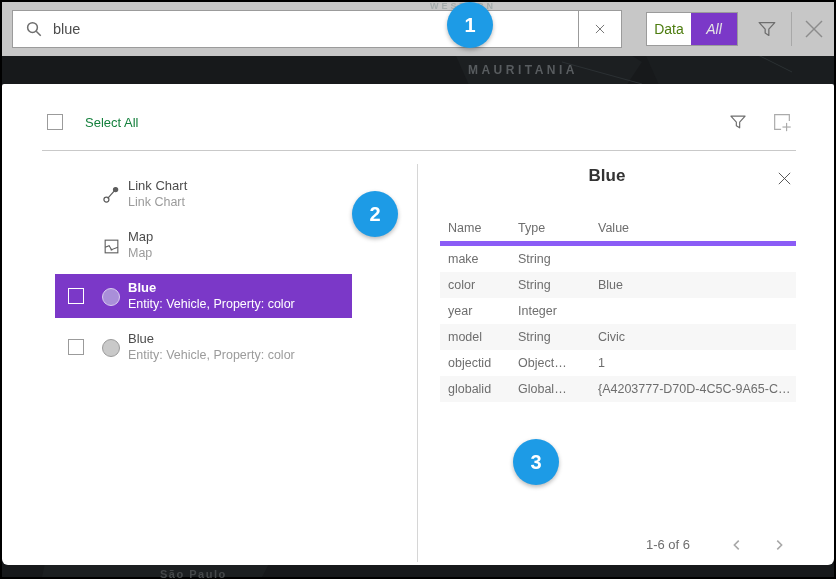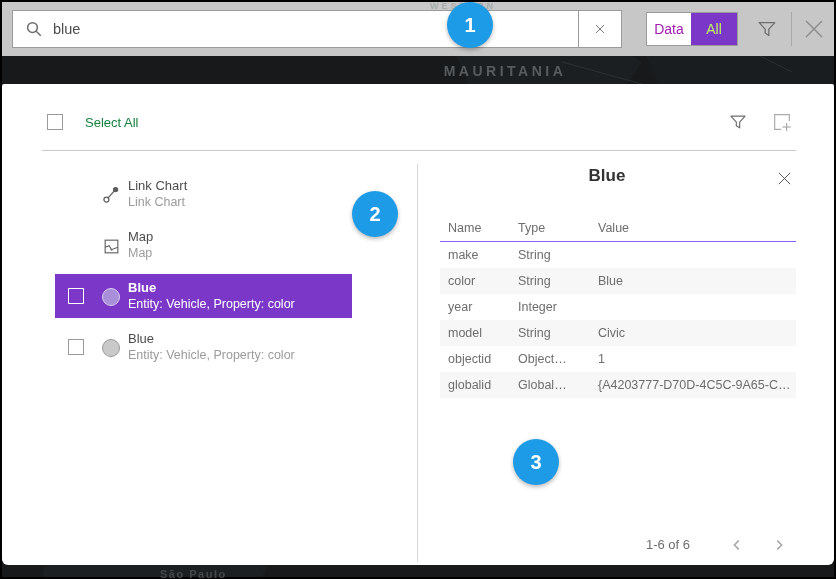--- a/index.html
+++ b/index.html
@@ -4,37 +4,37 @@
 <style>
   html,body{margin:0;padding:0;}
   body{width:836px;height:579px;position:relative;background:#000;
        font-family:"Liberation Sans",sans-serif;overflow:hidden;}
 
   
   .map{position:absolute;left:2px;top:2px;width:832px;height:575px;background:#17191b;}
   .map-svg{position:absolute;left:0;top:0;}
   .map-label{position:absolute;font-weight:bold;white-space:nowrap;}
   #label-top{left:430px;top:1px;font-size:9px;letter-spacing:3px;color:#a4acac;z-index:30;}
-  #label-mid{left:418px;top:61px;width:170px;text-align:center;font-size:14px;letter-spacing:3.5px;color:#585c5f;}
+  #label-mid{left:436px;top:61px;width:170px;text-align:center;font-size:12px;letter-spacing:3.5px;color:#585c5f;}
   #label-bottom{left:158px;top:566px;font-size:11px;letter-spacing:1.5px;color:#45484a;}
 
   
   .toolbar{position:absolute;left:2px;top:2px;width:832px;height:54px;background:#c7c7c7;z-index:20;}
   .search-box{position:absolute;left:10px;top:8px;width:610px;height:38px;background:#fff;
               border:1px solid #9b9b9b;display:flex;align-items:stretch;box-sizing:border-box;}
   .search-icon{display:flex;align-items:center;padding-left:12px;color:#6e6e6e;}
   .search-box input{flex:1;border:none;outline:none;background:transparent;
                     font:14.5px "Liberation Sans",sans-serif;color:#4d4d4d;padding:0 10px;}
   .clear-btn{width:42px;border-left:1px solid #9b9b9b;display:flex;align-items:center;
              justify-content:center;color:#6e6e6e;cursor:pointer;background:#fff;}
   .scope-toggle{position:absolute;left:644px;top:10px;width:92px;height:34px;background:#fff;
                 border:1px solid #9b9b9b;box-sizing:border-box;display:flex;}
   .scope-opt{flex:1;display:flex;align-items:center;justify-content:center;
-             font-size:14px;color:#a21caf;cursor:pointer;}
-  .scope-opt.active{background:var(--purple);color:#bef264;flex:0 0 46px;}
+             font-size:14px;color:#4d7c0f;cursor:pointer;}
+  .scope-opt.active{background:var(--purple);color:#e5e5e5;flex:0 0 46px;font-style:italic;}
   .tb-icon-btn{position:absolute;display:flex;align-items:center;justify-content:center;
                color:#6e6e6e;cursor:pointer;background:transparent;border:none;padding:0;}
   #tb-funnel{left:750px;top:14px;width:30px;height:26px;}
   .tb-divider{position:absolute;left:789px;top:10px;width:1px;height:34px;background:#a8a8a8;}
   #tb-close{left:797px;top:12px;width:30px;height:30px;color:#8c8c8c;}
 
   
   .panel{position:absolute;left:2px;top:84px;width:832px;height:481px;background:#fff;
          border-radius:2px 2px 6px 6px;z-index:10;}
   .checkbox{display:inline-block;width:16px;height:16px;border:1px solid #9b9b9b;
@@ -67,21 +67,21 @@
 
   
   .details{position:absolute;left:416px;top:80px;width:378px;}
   .details-title{position:absolute;left:0;top:2px;width:100%;text-align:center;
                  font-size:17px;font-weight:bold;color:#333;}
   .details-close{position:absolute;right:2px;top:4px;width:20px;height:20px;display:flex;
                  align-items:center;justify-content:center;color:#4a4a4a;background:none;
                  border:none;padding:0;cursor:pointer;}
   .attr-table{position:absolute;left:22px;top:50px;width:356px;font-size:12.5px;color:#6e6e6e;}
   .attr-row{display:flex;height:26px;align-items:center;}
-  .attr-row.head{height:27px;border-bottom:1px solid #8b5cf6;}
+  .attr-row.head{height:27px;border-bottom:5px solid #8b5cf6;}
   .attr-row.alt{background:#f7f7f7;}
   .cell-name{width:78px;padding-left:8px;box-sizing:border-box;}
   .cell-type{width:80px;}
   .cell-value{flex:1;white-space:nowrap;overflow:hidden;}
   .pagination{position:absolute;top:370px;left:0;width:100%;height:22px;}
   .page-text{position:absolute;left:200px;width:100px;text-align:center;top:3px;
              font-size:13px;color:#6e6e6e;}
   .page-btn{position:absolute;top:0;width:22px;height:22px;display:flex;align-items:center;
             justify-content:center;color:#a8a8a8;background:none;border:none;padding:0;cursor:pointer;}
   #page-prev{left:308px;}

